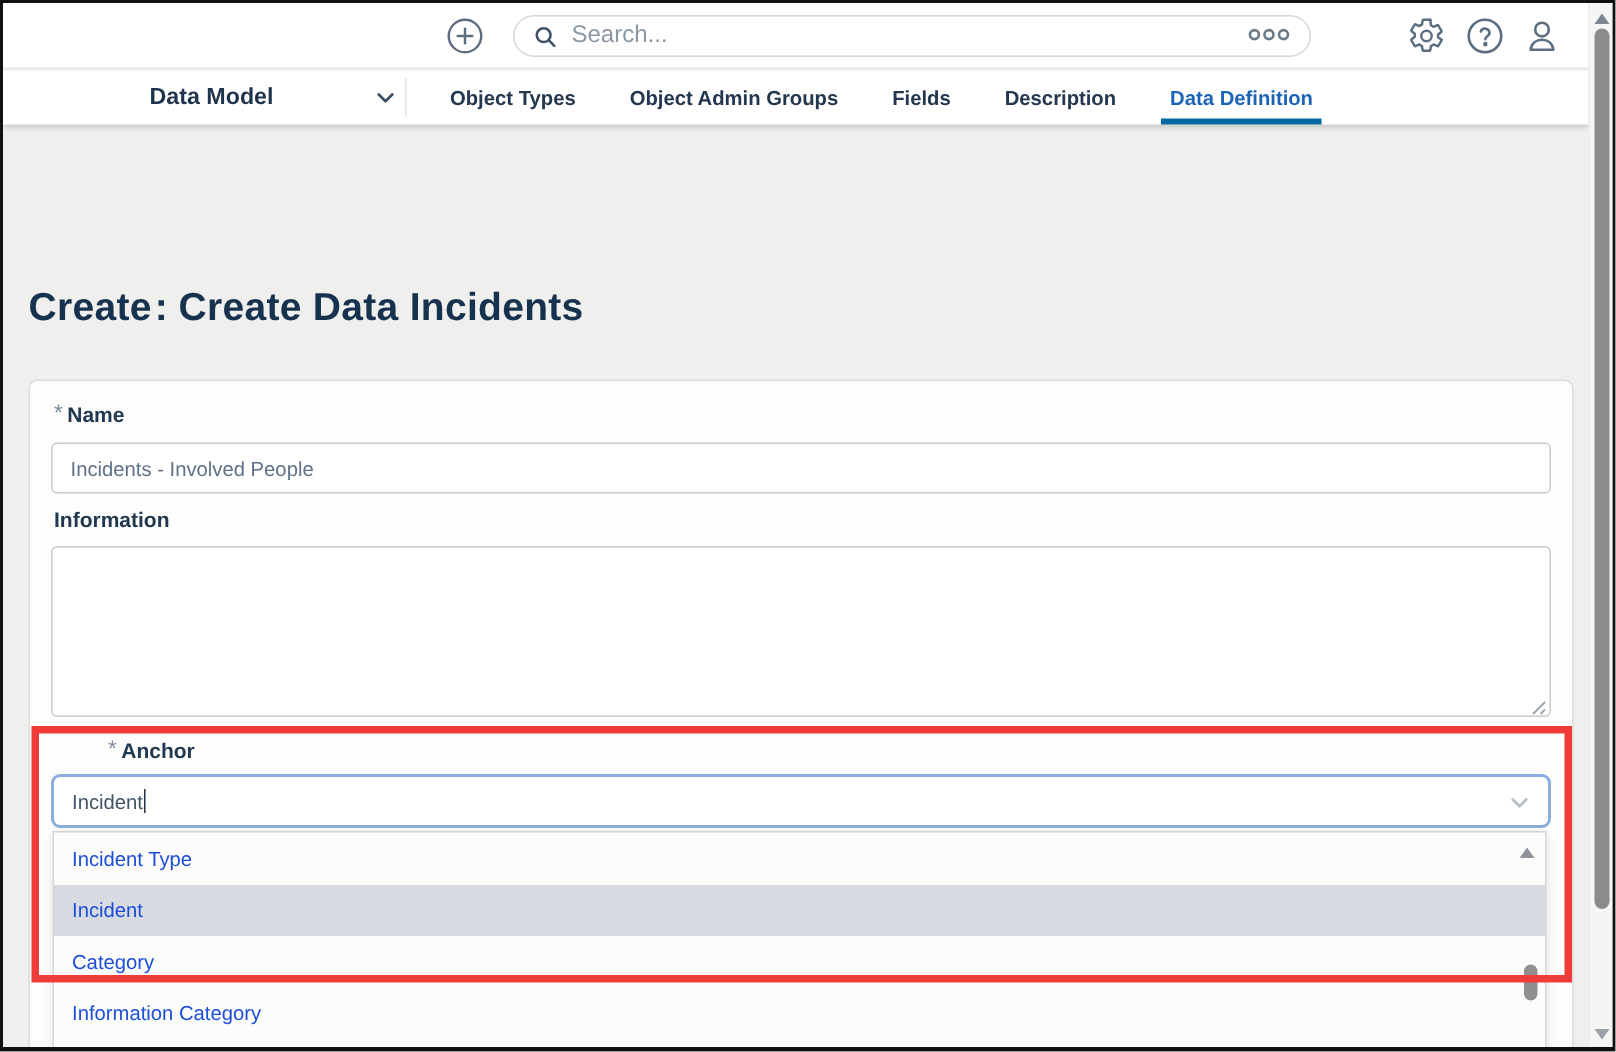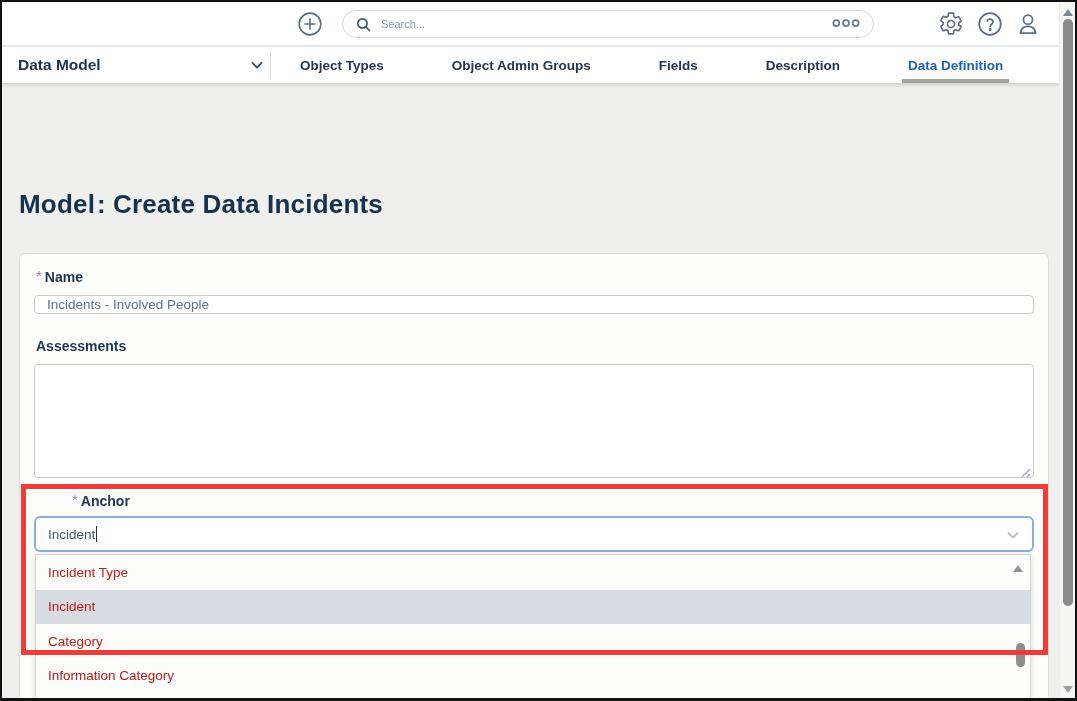--- a/index.html
+++ b/index.html
@@ -17,45 +17,45 @@
   .help-btn { left:975px; top:9px; }
   .user-btn { left:1013px; top:9px; }
   .search-pill {
     position:absolute; left:340px; top:8px; width:532px; height:28px;
     border:1px solid #d2d7dc; border-radius:15px; background:#fff;
     display:flex; align-items:center; padding:0 12px;
   }
   .search-pill .mag { width:17px; height:17px; color:#40536a; flex:0 0 auto; }
   .search-pill input {
     flex:1; border:none; outline:none; background:transparent;
-    font-family:"Liberation Sans",sans-serif; font-size:11px; color:#a16207; margin-left:9px;
+    font-family:"Liberation Sans",sans-serif; font-size:16px; color:#a16207; margin-left:9px;
   }
   .search-pill input::placeholder { color:#8b97a3; }
   .search-pill .more { width:30px; height:16px; color:#6b7b89; flex:0 0 auto; cursor:pointer; }
   
   .nav { position:absolute; left:0; top:45px; width:1057px; height:36px; background:#fff; box-shadow:0 2px 3px rgba(60,64,67,.18); z-index:4; }
-  .module { position:absolute; left:16px; top:0; height:36px; width:246px; display:flex; align-items:center; cursor:pointer; }
+  .module { position:absolute; left:16px; top:0; height:36px; width:246px; display:flex; align-items:center; cursor:pointer;justify-content:center; }
   .module-label { font-size:15.5px; font-weight:700; color:#1e344c; }
   .module-chevron { position:absolute; right:0; top:11px; width:14px; height:14px; color:#3c4f66; }
   .nav-divider { position:absolute; left:268px; top:5px; width:1px; height:26px; background:#e2e5e8; }
-  .tabs { position:absolute; left:292px; top:0; height:36px; display:flex; gap:56px; }
+  .tabs { position:absolute; left:292px; top:0; height:36px; display:flex; gap:24px; }
   .tab { display:flex; align-items:center; height:36px; padding:0 6px; font-size:13.5px; font-weight:700; color:#24374f; cursor:pointer; }
-  .tab.active { color:#1c63b7; border-bottom:4px solid #a3a3a3; padding-top:4px; }
+  .tab.active { color:#1c63b7; border-bottom:4px solid #0369a1; padding-top:4px; }
   
   .content { position:absolute; left:0; top:81px; width:1057px; height:617px; background:#efefed; }
   .page-title { position:absolute; left:17px; top:106px; font-size:26px; font-weight:700; color:#17324e; letter-spacing:.2px; }
   .page-title .sep { margin:0 7px 0 2px; }
   .panel { position:absolute; left:17px; top:170px; width:1030px; height:540px; background:#fdfdfc; border:1px solid #dcdcda; border-radius:6px; }
   .field-label { position:absolute; left:16px; font-size:14px; font-weight:700; color:#203950; }
   .field-label .req { color:#7c8da0; font-weight:400; font-size:15px; margin-right:3px; position:relative; top:-1px; }
   .label-name { top:14px; }
   .label-desc { top:84px; }
   .label-anchor { top:238px;margin-left:36px; }
   .text-input {
-    position:absolute; left:14px; top:41px; width:1000px; height:19px;
+    position:absolute; left:14px; top:41px; width:1000px; height:34px;
     border:1px solid #cbcbc9; border-radius:4px; background:#fff; padding:0 12px;
     font-family:"Liberation Sans",sans-serif; font-size:13.5px; color:#5f7188; outline:none;
   }
   .textarea-wrap { position:absolute; left:14px; top:110px; width:1000px; height:114px; }
   .textarea-wrap textarea {
     width:100%; height:100%; border:1px solid #cbcbc9; border-radius:4px; background:#fff;
     resize:none; outline:none; font-family:"Liberation Sans",sans-serif; font-size:13.5px; color:#5f7188; padding:8px 12px;
   }
   .resize-handle { position:absolute; right:3px; bottom:3px; width:11px; height:11px; color:#9aa3ab; cursor:nwse-resize; }
   .combo {
@@ -65,21 +65,21 @@
   }
   .combo-text { font-size:13.5px; color:#445569; }
   .caret { display:inline-block; width:1px; height:16px; background:#23303d; margin-left:1px; animation:blink 1s steps(1) infinite; }
   @keyframes blink { 50% { opacity:0; } }
   .combo-chevron { position:absolute; right:12px; top:10px; width:14px; height:14px; color:#b6bec6; cursor:pointer; }
   
   .dropdown {
     position:absolute; left:33px; top:471px; width:996px; height:232px;
     background:#fcfcfb; border:1px solid #d6d6d4; box-shadow:0 2px 6px rgba(0,0,0,.14); z-index:20;
   }
-  .dd-item { height:34.5px; display:flex; align-items:center; padding-left:12px; font-size:13.5px; color:#b91c1c; cursor:pointer; }
+  .dd-item { height:34.5px; display:flex; align-items:center; padding-left:12px; font-size:13.5px; color:#1d4ed8; cursor:pointer; }
   .dd-item.highlighted { background:#d8dce2; }
   .dd-scroll-up { position:absolute; right:7px; top:10px; width:0; height:0; border-left:5px solid transparent; border-right:5px solid transparent; border-bottom:7px solid #8e949a; cursor:pointer; }
   .dd-thumb { position:absolute; right:5px; top:88px; width:9px; height:24px; border-radius:5px; background:#8f8f8f; cursor:grab; }
   
   .red-box { position:absolute; left:19px; top:401px; width:1027px; height:171px; border:5px solid #ef3c38; z-index:30; pointer-events:none; }
   
   .scrollbar { position:absolute; right:0; top:0; width:16px; height:100%; background:#f5f5f4; border-left:1px solid #ececea; z-index:40; }
   .sb-up { position:absolute; left:3px; top:7px; width:0; height:0; border-left:5px solid transparent; border-right:5px solid transparent; border-bottom:7px solid #7d868e; cursor:pointer; }
   .sb-thumb { position:absolute; left:3px; top:17px; width:10px; height:587px; background:#8b8b8b; border-radius:5px; cursor:grab; }
   .sb-down { position:absolute; left:3px; bottom:5px; width:0; height:0; border-left:5px solid transparent; border-right:5px solid transparent; border-top:7px solid #9aa1a7; cursor:pointer; }
@@ -158,32 +158,32 @@
       <div class="tab">Object Types</div>
       <div class="tab">Object Admin Groups</div>
       <div class="tab">Fields</div>
       <div class="tab">Description</div>
       <div class="tab active">Data Definition</div>
     </div>
   </div>
 
   <div class="content">
     <div class="page-title">
-      <span>Model</span><span class="sep">:</span><span>Create Data Incidents</span>
+      <span>Create</span><span class="sep">:</span><span>Create Data Incidents</span>
     </div>
 
     <div class="panel">
 
       <div class="field-label label-name">
         <span class="req">*</span><span>Name</span>
       </div>
       <input class="text-input" type="text" value="Incidents - Involved People" style="">
 
       <div class="field-label label-desc">
-        <span>Assessments</span>
+        <span>Information</span>
       </div>
       <div class="textarea-wrap">
         <textarea style=""></textarea>
         <span class="resize-handle">
           <svg viewBox="0 0 11 11" stroke="currentColor" stroke-width="1.2">
             <line x1="10" y1="2" x2="2" y2="10"></line>
               <line x1="10" y1="7" x2="7" y2="10"></line>
           </svg>
         </span>
       </div>

